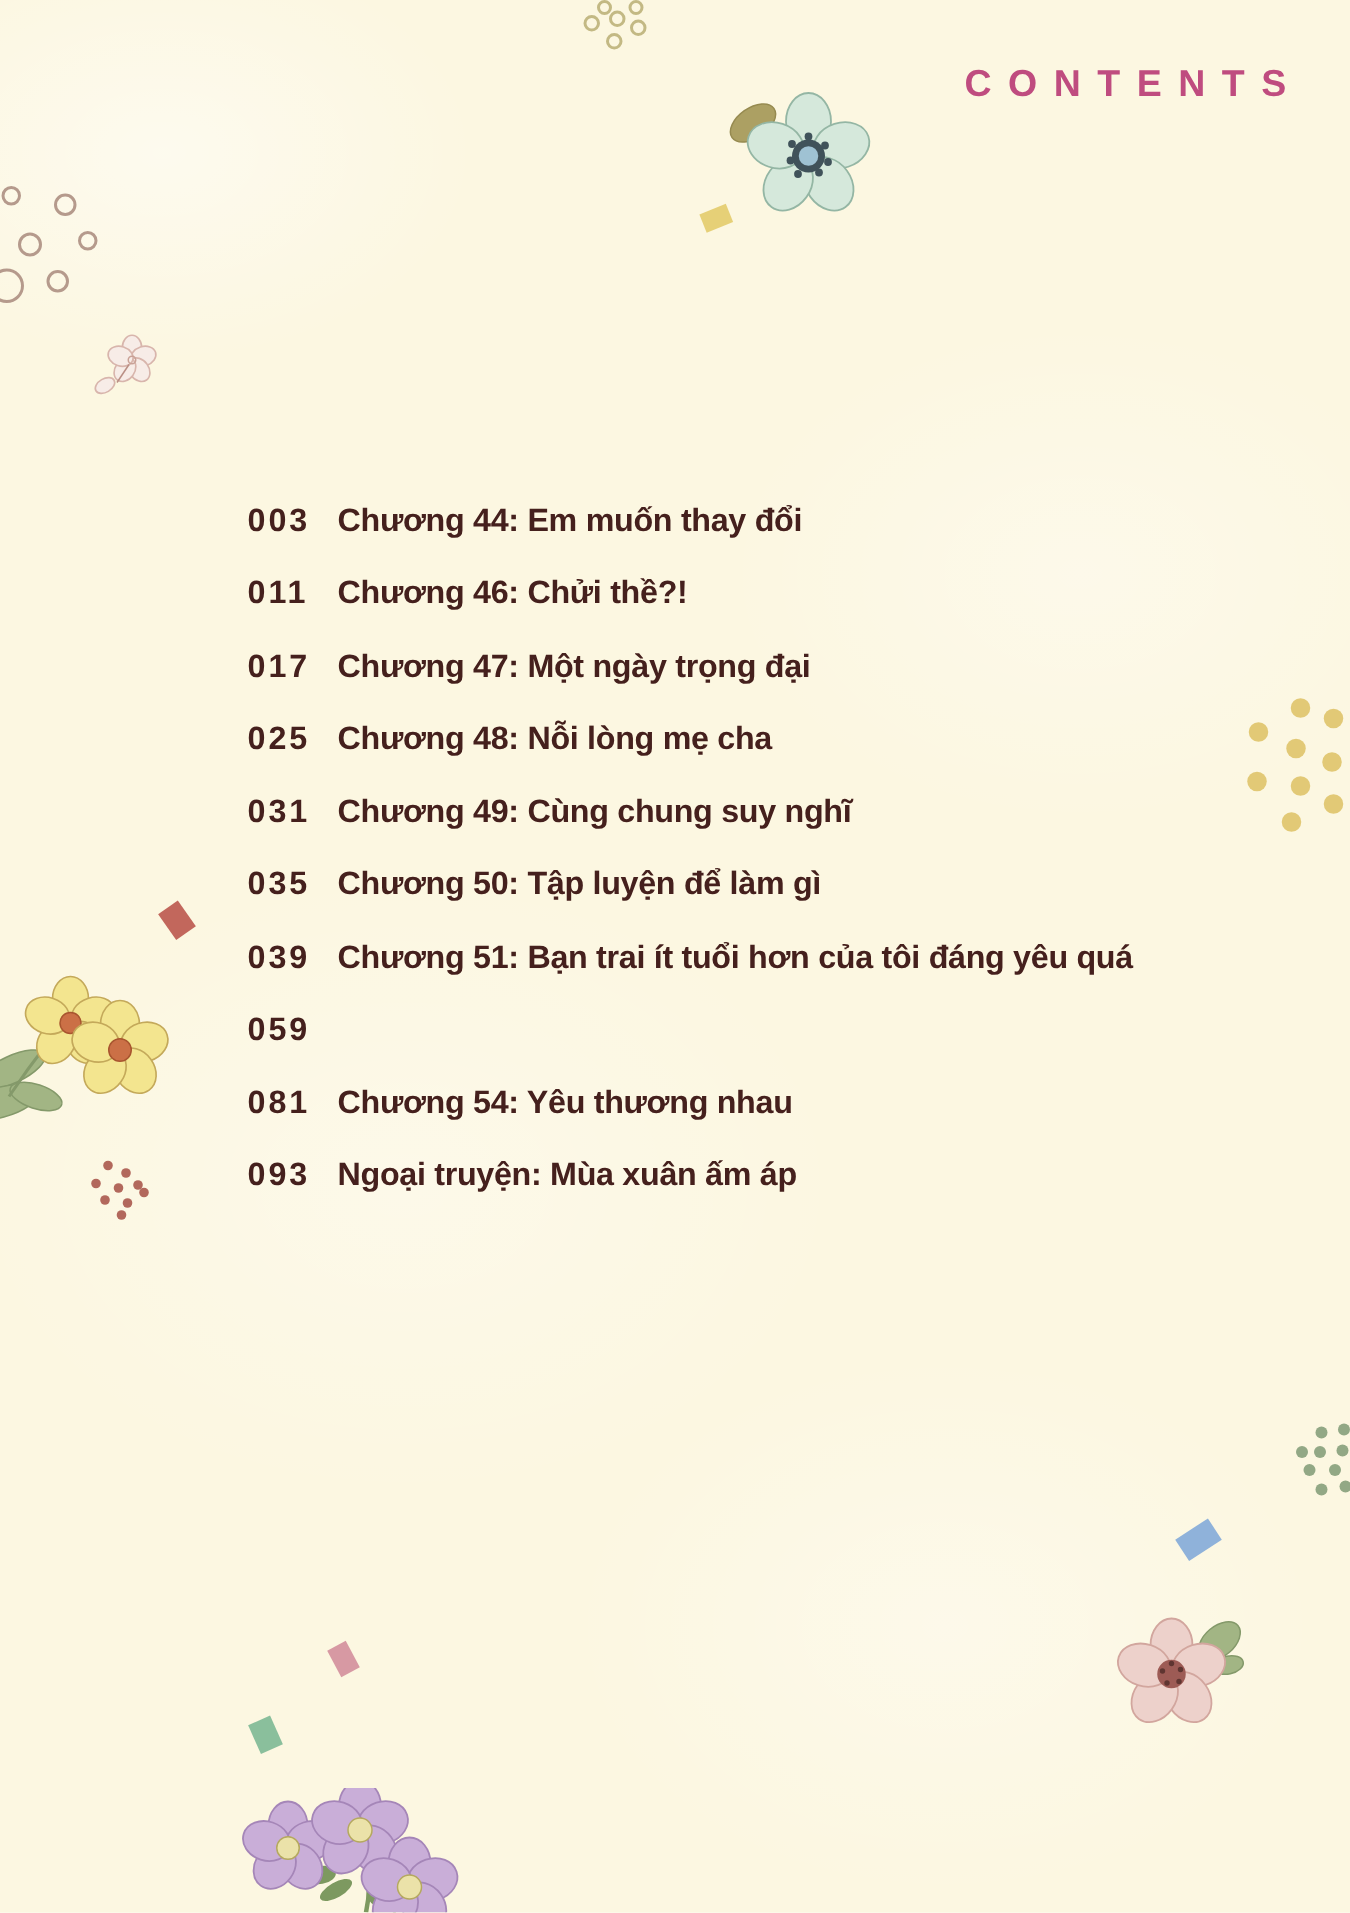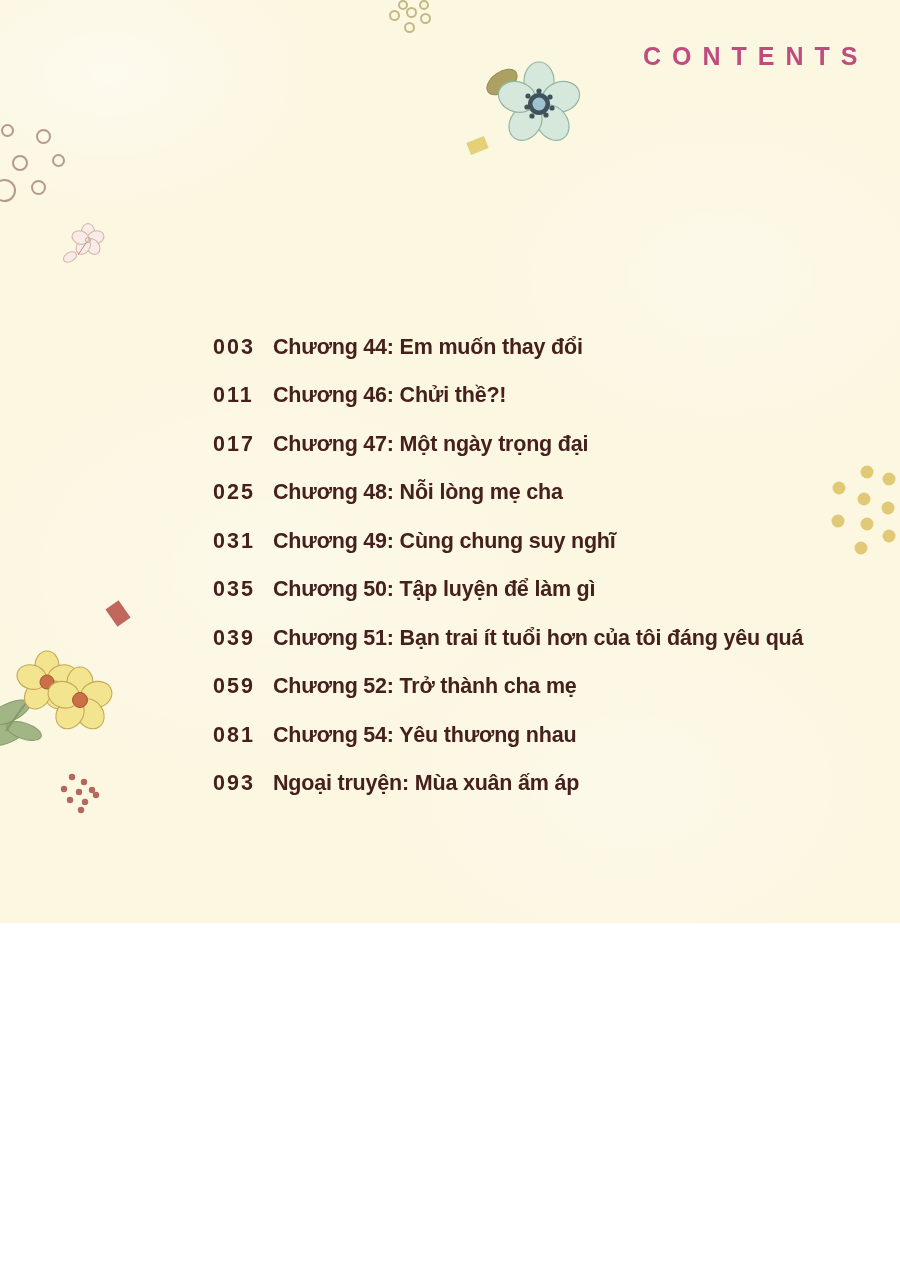--- a/index.html
+++ b/index.html
@@ -1,18 +1,18 @@
 <!DOCTYPE html>
 <html style="--background: #fcf7e1; --title-pink: #bf4c7f; --text-maroon: #45201d; --teal-petal: #d5e8db; --teal-petal-edge: #94b6a4; --teal-center-dark: #40525a; --teal-center-light: #9fc2d3; --leaf-olive: #aca063; --leaf-green: #a2b584; --leaf-edge: #84996a; --yellow-petal: #f3e58f; --yellow-petal-edge: #c4a95a; --flower-orange-center: #cb7046; --pink-petal: #edd1cb; --pink-petal-edge: #d2a69e; --pink-center: #9d5b55; --purple-petal: #c9aed8; --purple-petal-edge: #a586b8; --purple-center: #ebe2a9; --stem-green: #7d9960; --blossom-pink: #f7ece7; --blossom-edge: #d8b5ac; --ring-mauve: #b59a8c; --ring-olive: #c3b984; --dots-yellow: #e2c976; --dots-green: #92a885; --dots-brown: #b2685c; --confetti-yellow: #e6d077; --confetti-red: #c2675c; --confetti-blue: #8fb2da; --confetti-pink: #d799a3; --confetti-green: #8abf9c;"><head>
 <meta charset="utf-8">
 <style>
   html,body{margin:0;padding:0;}
   .page{
     position:relative;
-    width:900px;height:923px;
+    width:900px;height:1275px;
     overflow:hidden;
     font-family:"Liberation Sans","DejaVu Sans",sans-serif;
     background:
       radial-gradient(ellipse 300px 200px at 12% 8%,  rgba(255,255,255,.45), rgba(255,255,255,0) 70%),
       radial-gradient(ellipse 340px 240px at 80% 30%, rgba(255,255,255,.30), rgba(255,255,255,0) 70%),
       radial-gradient(ellipse 420px 300px at 30% 62%, rgba(255,255,255,.28), rgba(255,255,255,0) 70%),
       radial-gradient(ellipse 360px 260px at 70% 85%, rgba(255,255,255,.30), rgba(255,255,255,0) 70%),
       var(--background,#fcf7e1);
     text-decoration: underline;
   }
@@ -25,21 +25,21 @@
   .toc{
     position:absolute;left:165px;top:323px;margin:0;padding:0;
     list-style:none;
   }
   .toc-row{
     display:flex;align-items:center;height:48.5px;
     color:var(--text-maroon,#45201d);
     font-weight:700;font-size:21.5px;letter-spacing:-0.2px;
     white-space:nowrap;
   }
-  .toc-num{width:60px;letter-spacing:2px;margin-left:48px;}
+  .toc-num{width:60px;letter-spacing:2px;}
   .confetti{position:absolute;}
   .ring{position:absolute;border-radius:50%;box-sizing:border-box;background:transparent;}
   .ring.mauve{border:2.2px solid var(--ring-mauve,#b59a8c);}
   .ring.olive{border:2px solid var(--ring-olive,#c3b984);}
   .deco{position:absolute;}
 </style>
 </head>
 <body>
 
 <div class="page">
@@ -78,21 +78,20 @@
       <span class="toc-title">Chương 50: Tập luyện để làm gì</span>
     </li>
 
     <li class="toc-row">
       <span class="toc-num">039</span>
       <span class="toc-title">Chương 51: Bạn trai ít tuổi hơn của tôi đáng yêu quá</span>
     </li>
 
     <li class="toc-row">
       <span class="toc-num">059</span>
-      <span class="toc-title">Chương 52: Trở thành cha mẹ</span>
     </li>
 
 
     <li class="toc-row">
       <span class="toc-num">081</span>
       <span class="toc-title">Chương 54: Yêu thương nhau</span>
     </li>
 
     <li class="toc-row">
       <span class="toc-num">093</span>

